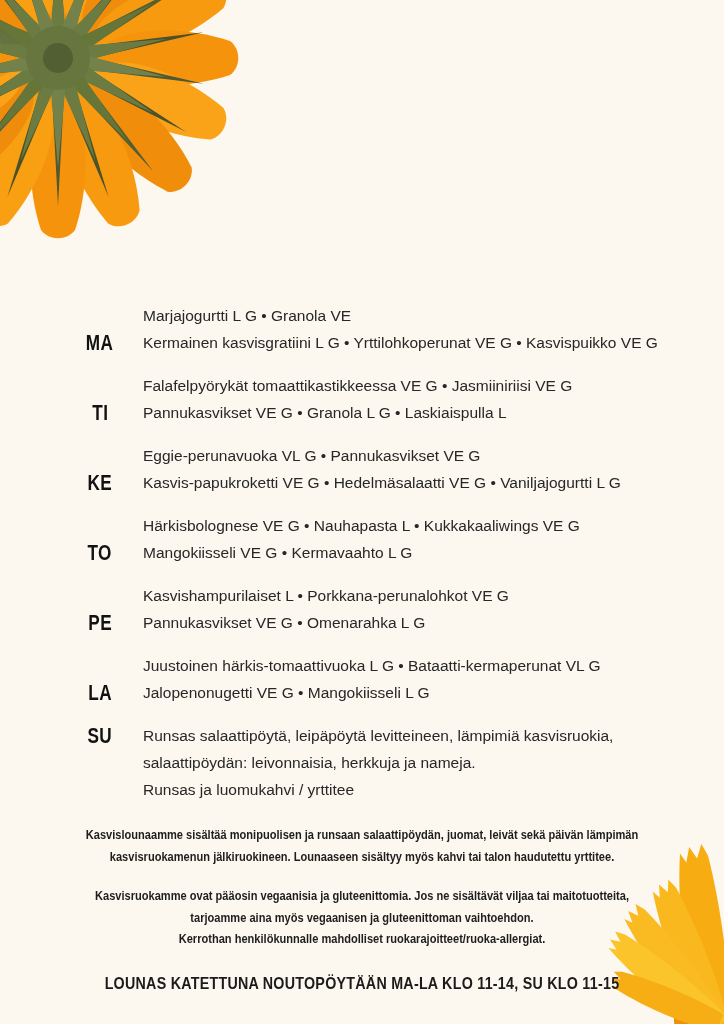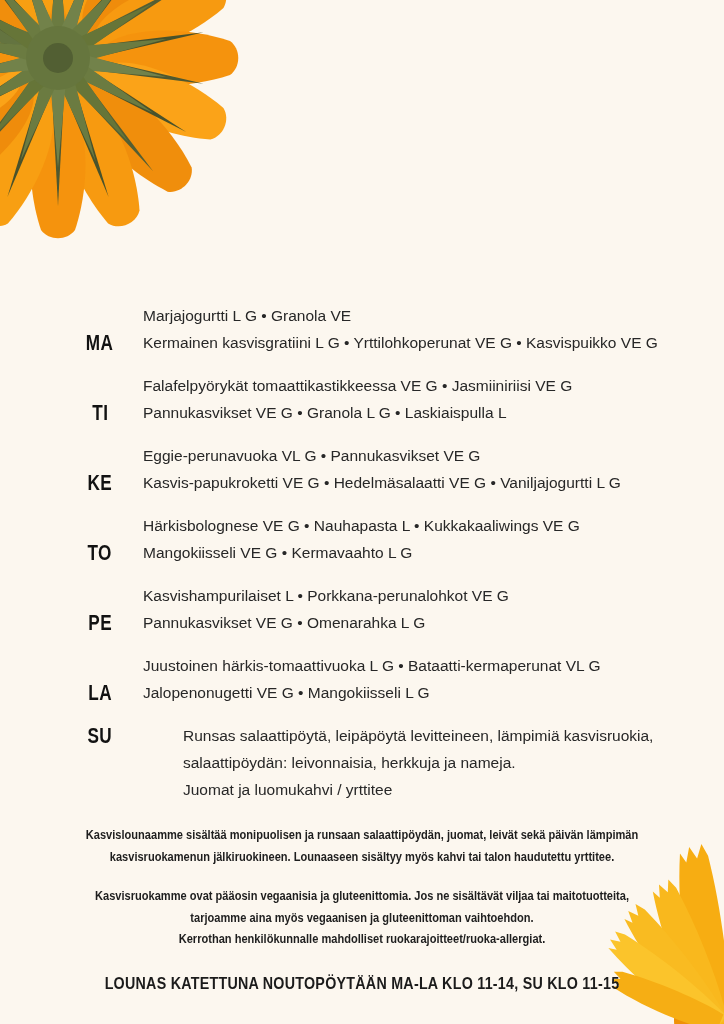--- a/index.html
+++ b/index.html
@@ -32,21 +32,21 @@
   }
   
   .menu{position:absolute; top:302px; left:0; width:724px; z-index:2;}
   .row{display:flex; align-items:flex-end; margin-bottom:16px;}
   .day-col{margin-left:70px; width:60px; text-align:center; flex:none;}
   .day{
     display:inline-block; font-weight:700; font-size:22px; color:#121212;
     transform:scaleX(0.78); transform-origin:50% 50%; letter-spacing:0.5px;
   }
   .text-col{margin-left:13px; width:540px; font-size:15.5px; line-height:27px; color:#272727;}
-  .row.su{align-items:flex-start;gap:40px;}
+  .row.su{align-items:flex-start;}
   .row.su .day-col{padding-top:1px;}
   .row.su .text-col{text-align:left;}
   
   .footers{position:absolute; top:824px; left:0; width:724px; z-index:2; text-align:center;}
   .info{
     font-weight:700; font-size:13.5px; line-height:21.5px; color:#1e1e1e;
     transform:scaleX(0.82); transform-origin:50% 50%;
   }
   .info+.info{margin-top:18px;}
   .hours{
@@ -183,21 +183,21 @@
       <div class="text-col">
         <div>Juustoinen härkis-tomaattivuoka L G • Bataatti-kermaperunat VL G</div>
         <div>Jalopenonugetti VE G • Mangokiisseli L G</div>
       </div>
     </div>
     <div class="row su">
       <div class="day-col"><span class="day">SU</span></div>
       <div class="text-col">
         <div>Runsas salaattipöytä, leipäpöytä levitteineen, lämpimiä kasvisruokia,</div>
         <div>salaattipöydän: leivonnaisia, herkkuja ja nameja.</div>
-        <div>Juomat ja luomukahvi / yrttitee</div>
+        <div>Runsas ja luomukahvi / yrttitee</div>
       </div>
     </div>
   </div>
 
   <div class="footers">
     <div class="info">
       <div>Kasvislounaamme sisältää monipuolisen ja runsaan salaattipöydän, juomat, leivät sekä päivän lämpimän</div>
       <div>kasvisruokamenun jälkiruokineen. Lounaaseen sisältyy myös kahvi tai talon haudutettu yrttitee.</div>
     </div>
     <div class="info">

